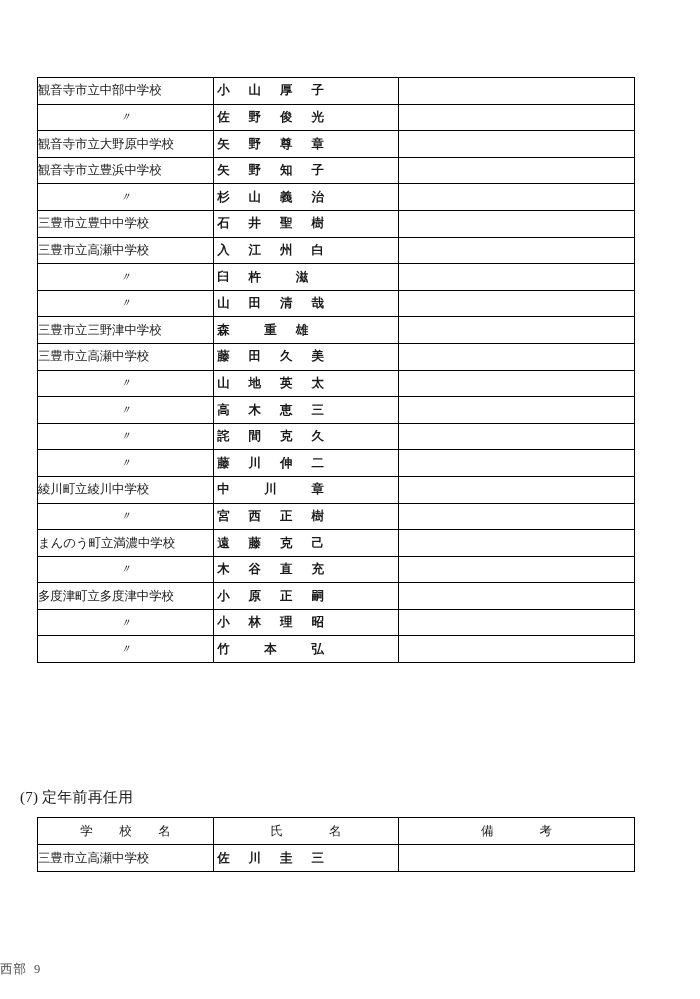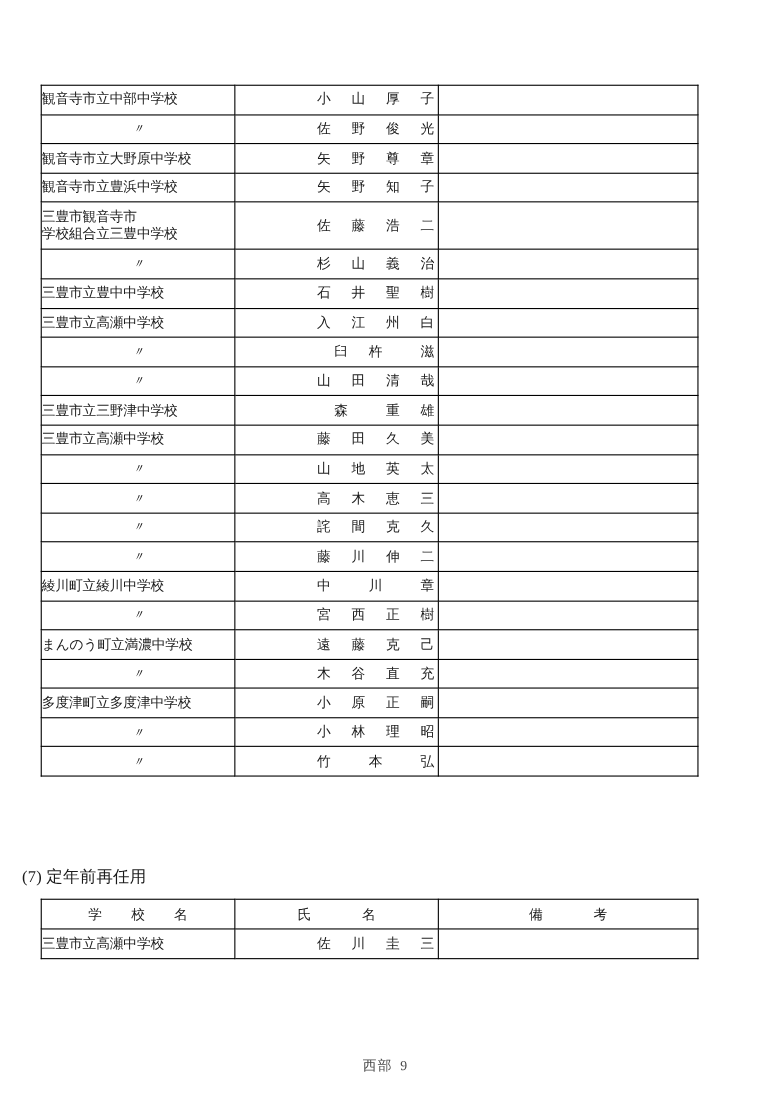--- a/index.html
+++ b/index.html
@@ -59,25 +59,26 @@
   
   .cell-school.ditto {
     text-align: center;
     padding-left: 0;
     font-style: italic;
     font-size: 12px;
     letter-spacing: 0;
   }
 
   .cell-name {
-    text-align: right;
+    text-align: left;
     white-space: nowrap;
     letter-spacing: 3.2px;
     text-indent: 3.2px;
     font-size: 12.5px;
+    font-weight: bold;
   }
   .cell-remarks { }
 
   
   .cell-head {
     text-align: center;
     letter-spacing: 7px;
     text-indent: 7px;
     font-size: 12.5px;
   }
@@ -106,21 +107,21 @@
     top: 800px;
   }
   #table-pre-retirement td { height: 26px; }
 
   
   #page-footer {
     position: absolute;
     left: 0;
     top: 944px;
     width: 700px;
-    text-align: center;
+    text-align: left;
     font-size: 12.5px;
     color: #4a4a4a;
     letter-spacing: 1px;
   }
   #page-footer .num { margin-left: 7px; letter-spacing: 0; }
 </style>
 </head>
 <body>
 
 <div class="page">
@@ -144,28 +145,20 @@
         </tr>
         <tr>
           <td class="cell-school">観音寺市立大野原中学校</td>
           <td class="cell-name">矢　野　尊　章</td>
           <td class="cell-remarks"></td>
         </tr>
         <tr>
           <td class="cell-school">観音寺市立豊浜中学校</td>
           <td class="cell-name">矢　野　知　子</td>
           <td class="cell-remarks"></td>
-        </tr>
-        <tr>
-          <td class="cell-school two-line tallmark tall">
-            <span class="ln">三豊市観音寺市</span>
-            <span class="ln">学校組合立三豊中学校</span>
-          </td>
-          <td class="cell-name tall">佐　藤　浩　二</td>
-          <td class="cell-remarks tall"></td>
         </tr>
         <tr>
           <td class="cell-school ditto">〃</td>
           <td class="cell-name">杉　山　義　治</td>
           <td class="cell-remarks"></td>
         </tr>
         <tr>
           <td class="cell-school">三豊市立豊中中学校</td>
           <td class="cell-name">石　井　聖　樹</td>
           <td class="cell-remarks"></td>

